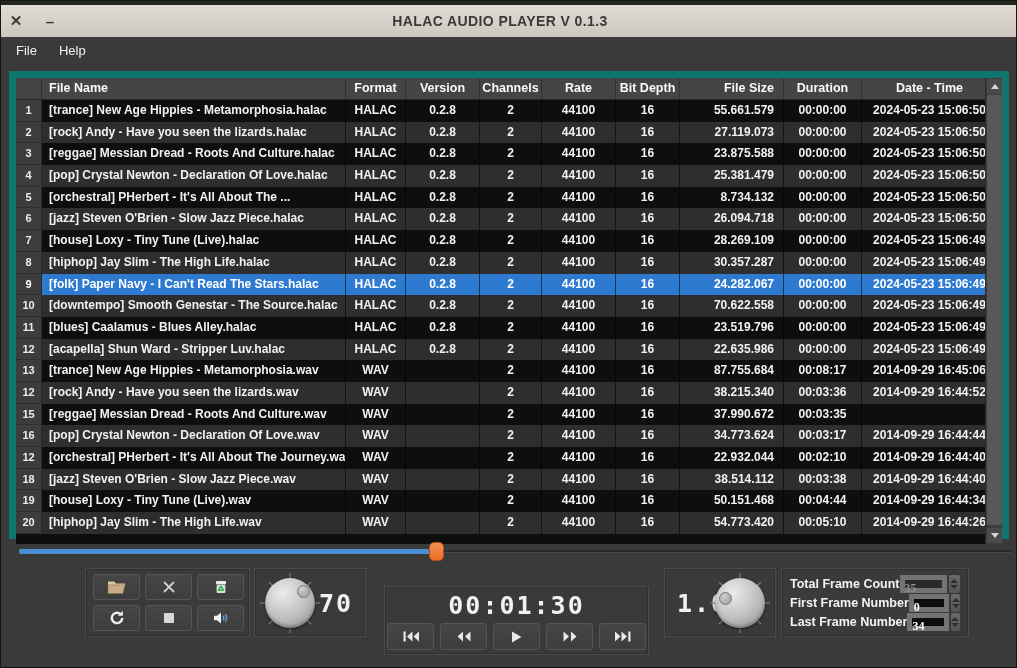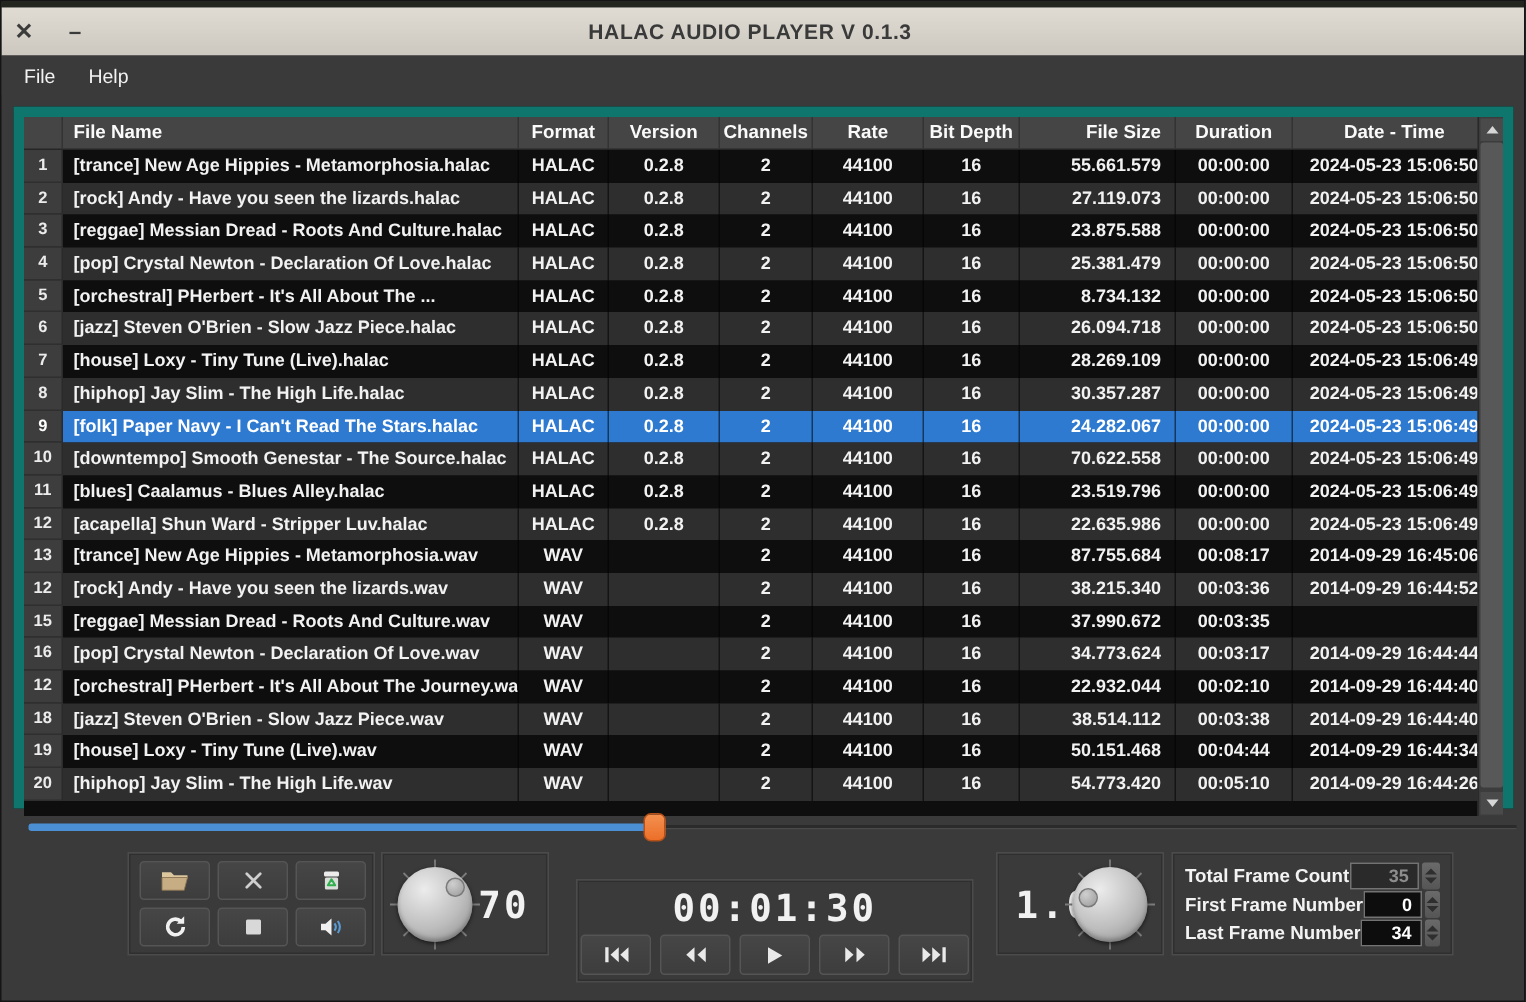--- a/index.html
+++ b/index.html
@@ -72,21 +72,21 @@
   .tick-svg { position:absolute; left:0; top:0; }
 
   
   .time-row { text-align:center; margin-top:4px; }
   .trans-row { display:flex; justify-content:center; gap:6px; margin-top:3px; }
   .tbtn { width:47px; height:27px; background:linear-gradient(#464646,#3d3d3d); border:1px solid #555; border-radius:3px; display:flex; align-items:center; justify-content:center; }
 
   
   .frame-row { display:flex; align-items:center; height:19px; }
   .frame-label { flex:1; color:#f3f3f3; font-size:12.5px; font-weight:600; white-space:nowrap; }
-  .spin { width:54px; height:18px; background:#0d0d0d; border:1px solid #737373; color:#fff; font-size:12px; font-weight:600; text-align:right; padding-right:6px; line-height:17px; }
+  .spin { width:54px; height:18px; background:#0d0d0d; border:5px solid #737373; color:#fff; font-size:12px; font-weight:600; text-align:left; padding-right:6px; line-height:17px;font-family:Liberation Serif, serif; }
   .spin.disabled { background:#2a2a2a; color:#8d8d8d; }
   .spin-arrows { width:14px; height:18px; background:linear-gradient(#6a6a6a,#555); border-radius:2px; margin-left:2px; display:flex; flex-direction:column; align-items:center; justify-content:center; gap:2px; }
   .sa-up { width:0;height:0;border-left:4px solid transparent;border-right:4px solid transparent;border-bottom:4px solid #2e2e2e; }
   .sa-down { width:0;height:0;border-left:4px solid transparent;border-right:4px solid transparent;border-top:4px solid #2e2e2e; }
 </style>
 </head>
 <body>
 
 <div class="window">
   <div class="top-strip"></div>

